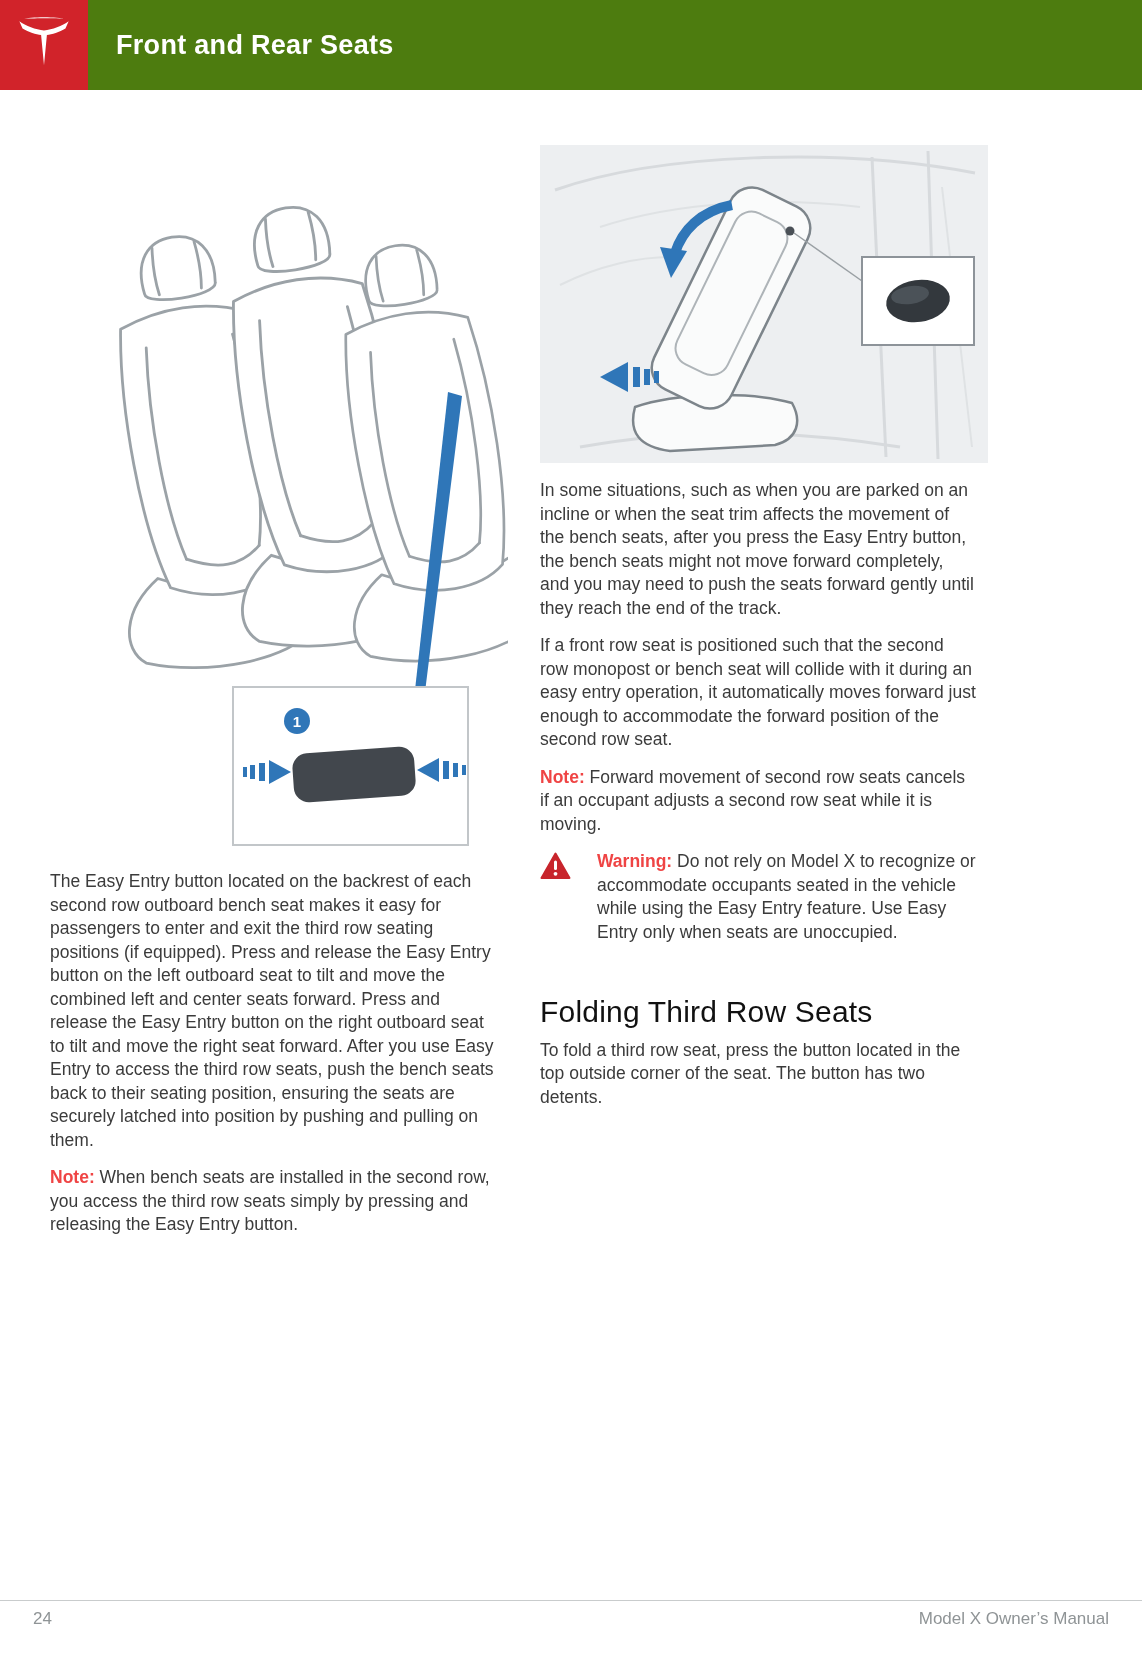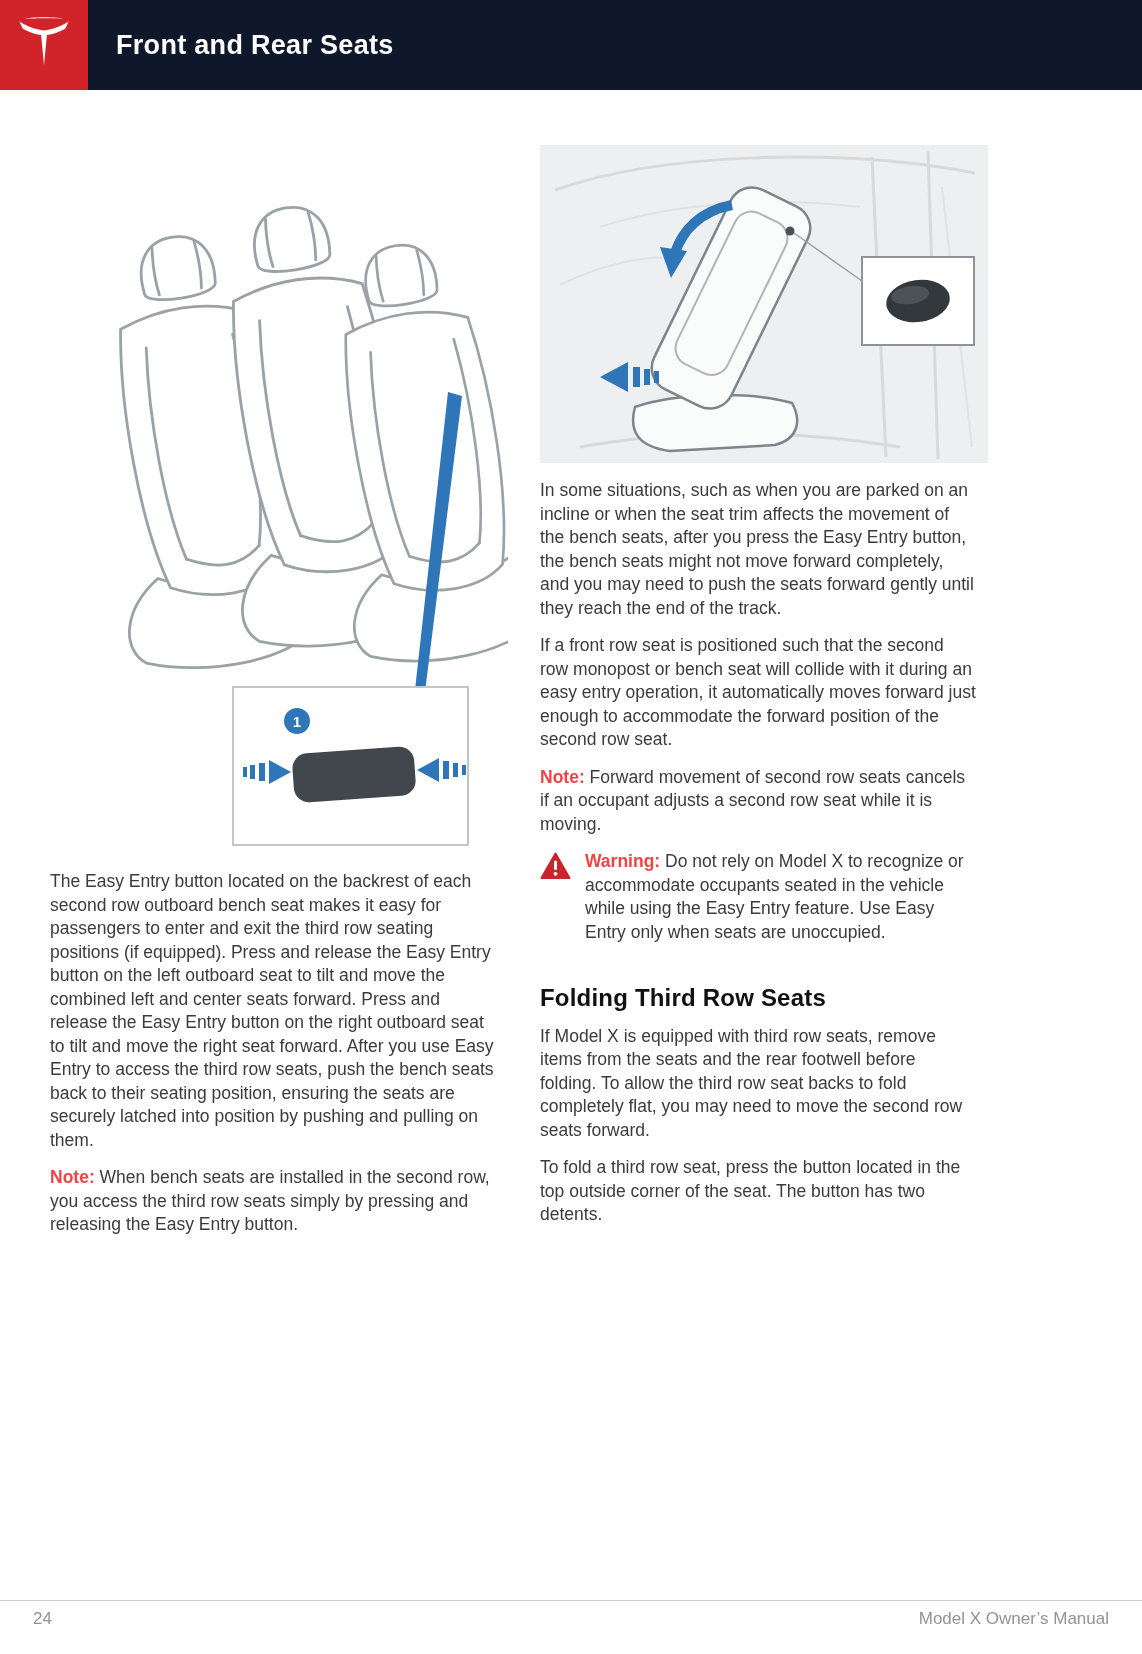--- a/index.html
+++ b/index.html
@@ -3,37 +3,37 @@
 <meta charset="utf-8">
 <style>
   * { margin:0; padding:0; box-sizing:border-box; }
   html,body { background:#ffffff; }
   body { font-family:"Liberation Sans", sans-serif; color:#3b3b3b; }
   .page { position:relative; width:1142px; height:1654px; background:#fff; overflow:hidden; margin:0 auto; }
 
   
   .header { position:absolute; top:0; left:0; width:100%; height:90px; display:flex; }
   .logo-box { width:88px; height:90px; background:#d1232a; display:flex; align-items:center; justify-content:center; flex:0 0 88px; }
-  .header-bar { flex:1; background:#0f172a; display:flex; align-items:center; padding-left:28px; }
+  .header-bar { flex:1; background:#4d7c0f; display:flex; align-items:center; padding-left:28px; }
   .header-title { color:#ffffff; font-size:27px; font-weight:bold; letter-spacing:0.3px; }
 
   
   .col { position:absolute; font-size:17.5px; line-height:23.5px; color:#3b3b3b; }
   .col-left  { left:50px;  top:130px; width:458px; }
   .col-right { left:540px; top:130px; width:448px; }
   .col p { margin:0 12px 14px 0; }
   .col strong { font-weight:bold; color:#ef4444; }
   .caption { margin-bottom:14px; }
   .fig { display:block; }
   .fig-left { margin-bottom:22px; }
   .fig-right { margin-top:15px; margin-bottom:16px; }
 
-  .section-heading { font-size:24px; font-weight:bold; color:#111; margin:28px 0 15px 0; letter-spacing:0.2px; }
+  .section-heading { font-size:30px; font-weight:normal; color:#111; margin:42px 0 15px 0; letter-spacing:0.2px; }
 
-  .warning { display:flex; gap:14px; margin:4px 0 14px 0; }
+  .warning { display:flex; gap:26px; margin:4px 0 14px 0; }
   .warning-icon { flex:0 0 31px; padding-top:2px; }
   .warning-text { flex:1; }
 
   
   .footer { position:absolute; left:0; right:0; top:1600px; border-top:1px solid #c9cccd;
             display:flex; justify-content:space-between; align-items:center;
             padding:8px 33px 0 33px; color:#8f9496; font-size:17px; }
 </style>
 </head>
 <body>
@@ -176,23 +176,20 @@
         </svg>
       </div>
       <p class="warning-text">
         <strong>Warning:</strong>
         <span>Do not rely on Model X to recognize or accommodate occupants seated in the vehicle while using the Easy Entry feature. Use Easy Entry only when seats are unoccupied.</span>
       </p>
     </div>
 
     <h2 class="section-heading">Folding Third Row Seats</h2>
 
-    <p>
-      <span>If Model X is equipped with third row seats, remove items from the seats and the rear footwell before folding. To allow the third row seat backs to fold completely flat, you may need to move the second row seats forward.</span>
-    </p>
 
     <p>
       <span>To fold a third row seat, press the button located in the top outside corner of the seat. The button has two detents.</span>
     </p>
   </div>
 
   <div class="footer">
     <span>24</span>
     <span>Model X Owner’s Manual</span>
   </div>

